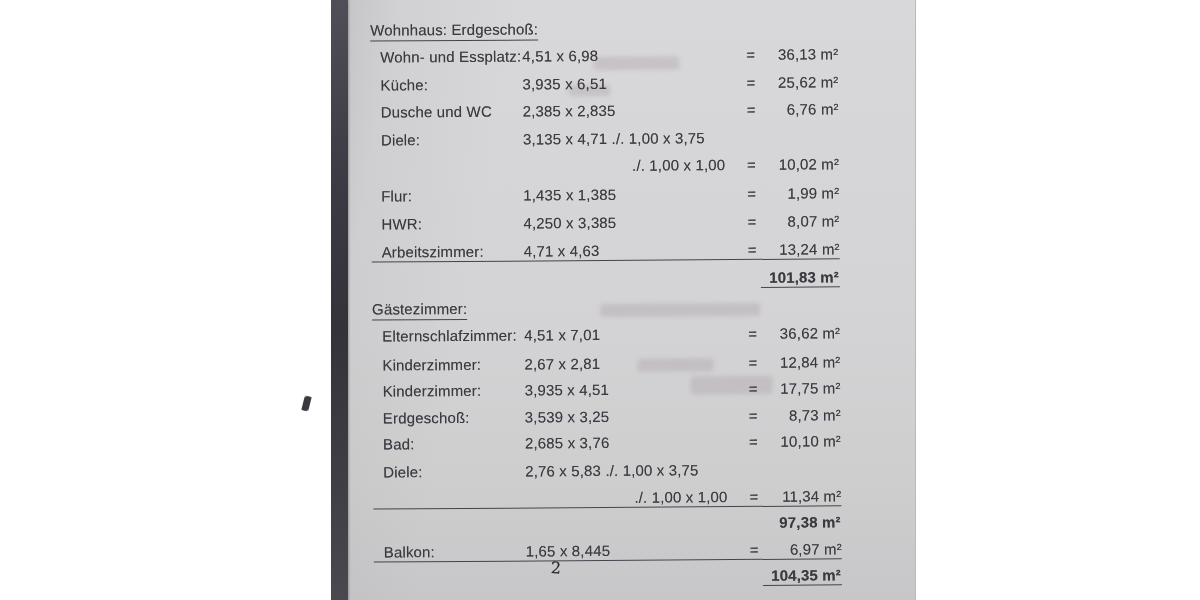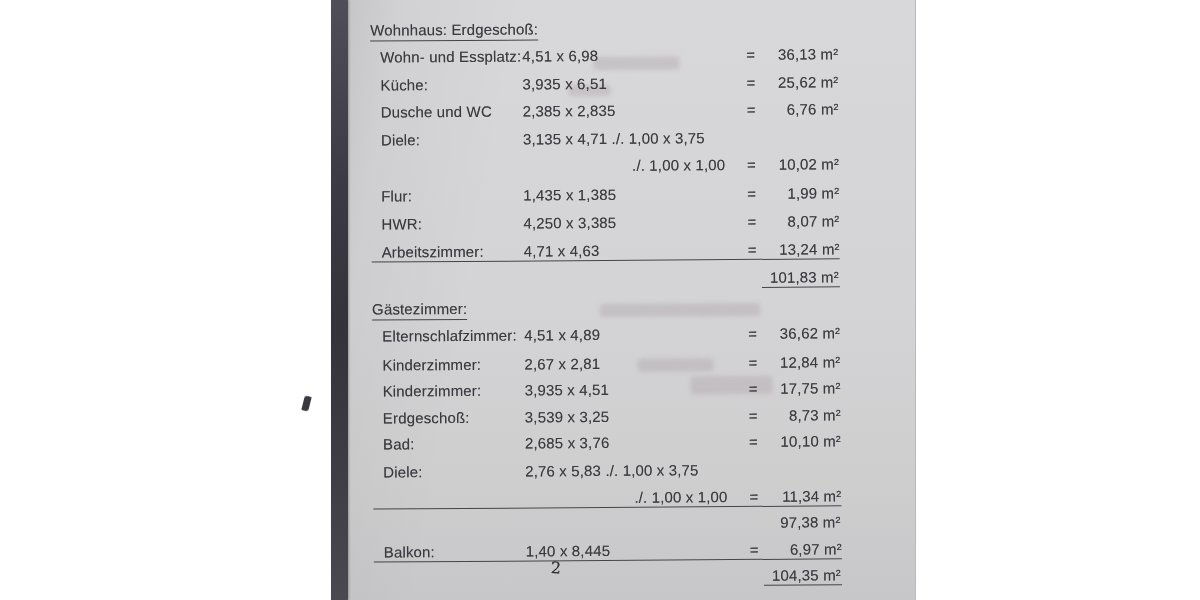--- a/index.html
+++ b/index.html
@@ -41,21 +41,21 @@
   .title-row,.row,.total-row{position:absolute;left:41px;width:468px;height:16px;line-height:16px;white-space:nowrap;}
   .title-text{display:inline-block;border-bottom:1.5px solid #45444b;padding-bottom:2px;}
   .row span{position:absolute;top:0;}
   .c-label{left:10px;}
   .c-dims{left:152px;}
   .row.indent .c-dims{left:228px;margin-left:33px;}
   .c-eq{left:376px;}
   .c-res{right:0;width:160px;text-align:right;}
   .row.ul-row{border-bottom:1.5px solid #45444b;height:17px;}
   .total-row{text-align:right;}
-  .total-text{display:inline-block;padding:0 1px 1px 8px;}
+  .total-text{display:inline-block;padding:0 1px 1px 8px;font-weight:bold;}
   .total-text.ul{border-bottom:1.5px solid #45444b;}
   .handwritten{
     position:absolute;
     font-family:"DejaVu Serif", serif;
     font-size:16px;
     transform:rotate(4deg);
     color:#2f2e35;
     text-shadow:0 0 0.5px rgba(47,46,53,0.6);
   }
   
@@ -140,21 +140,21 @@
     <div class="total-row" style="top:271px">
       <span class="total-text ul">101,83 m²</span>
     </div>
 
     <div class="title-row" style="top:300px">
       <span class="title-text">Gästezimmer:</span>
     </div>
 
     <div class="row" style="top:327px">
       <span class="c-label">Elternschlafzimmer:</span>
-      <span class="c-dims">4,51 x 4,89</span>
+      <span class="c-dims">4,51 x 7,01</span>
       <span class="c-eq">=</span>
       <span class="c-res">36,62 m²</span>
     </div>
     <div class="row" style="top:356px">
       <span class="c-label">Kinderzimmer:</span>
       <span class="c-dims">2,67 x 2,81</span>
       <span class="c-eq">=</span>
       <span class="c-res">12,84 m²</span>
     </div>
     <div class="row" style="top:382px">
@@ -184,21 +184,21 @@
       <span class="c-eq">=</span>
       <span class="c-res">11,34 m²</span>
     </div>
 
     <div class="total-row" style="top:516px">
       <span class="total-text">97,38 m²</span>
     </div>
 
     <div class="row ul-row" style="top:543px">
       <span class="c-label">Balkon:</span>
-      <span class="c-dims">1,40 x 8,445</span>
+      <span class="c-dims">1,65 x 8,445</span>
       <span class="c-eq">=</span>
       <span class="c-res">6,97 m²</span>
     </div>
 
     <div class="handwritten" style="left:218px;top:558px">2</div>
 
     <div class="total-row" style="top:569px">
       <span class="total-text ul">104,35 m²</span>
     </div>
 

